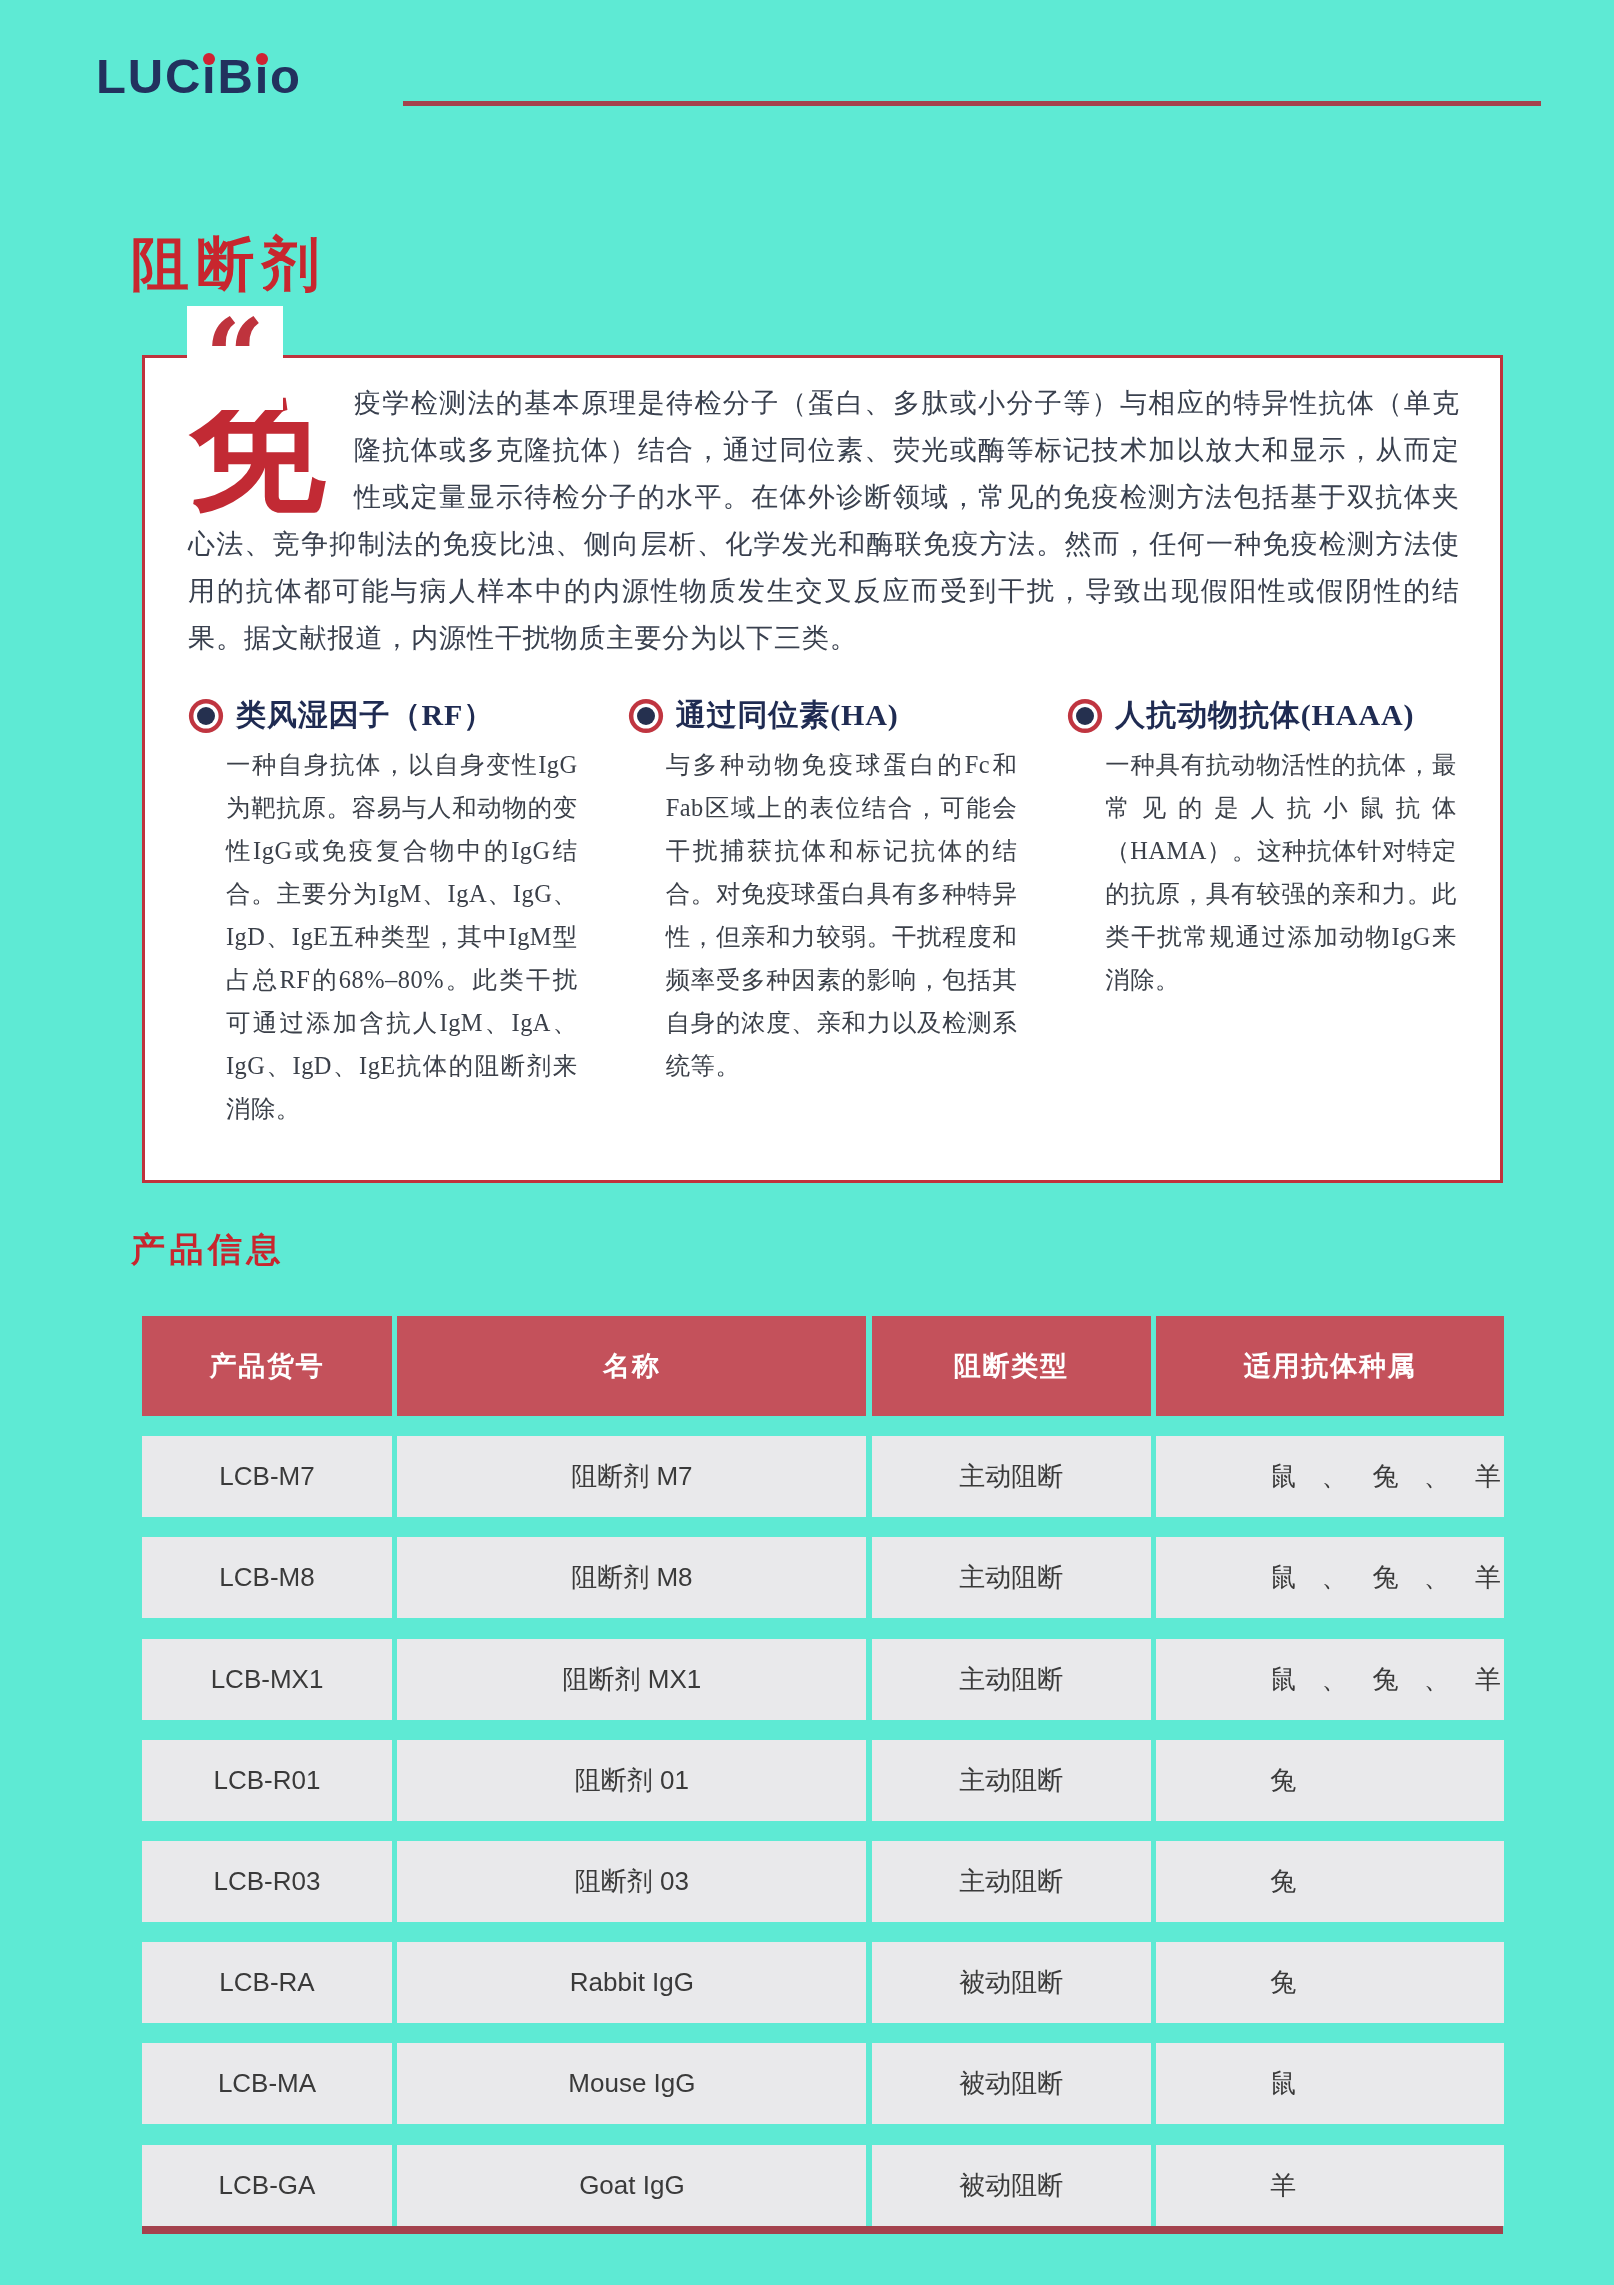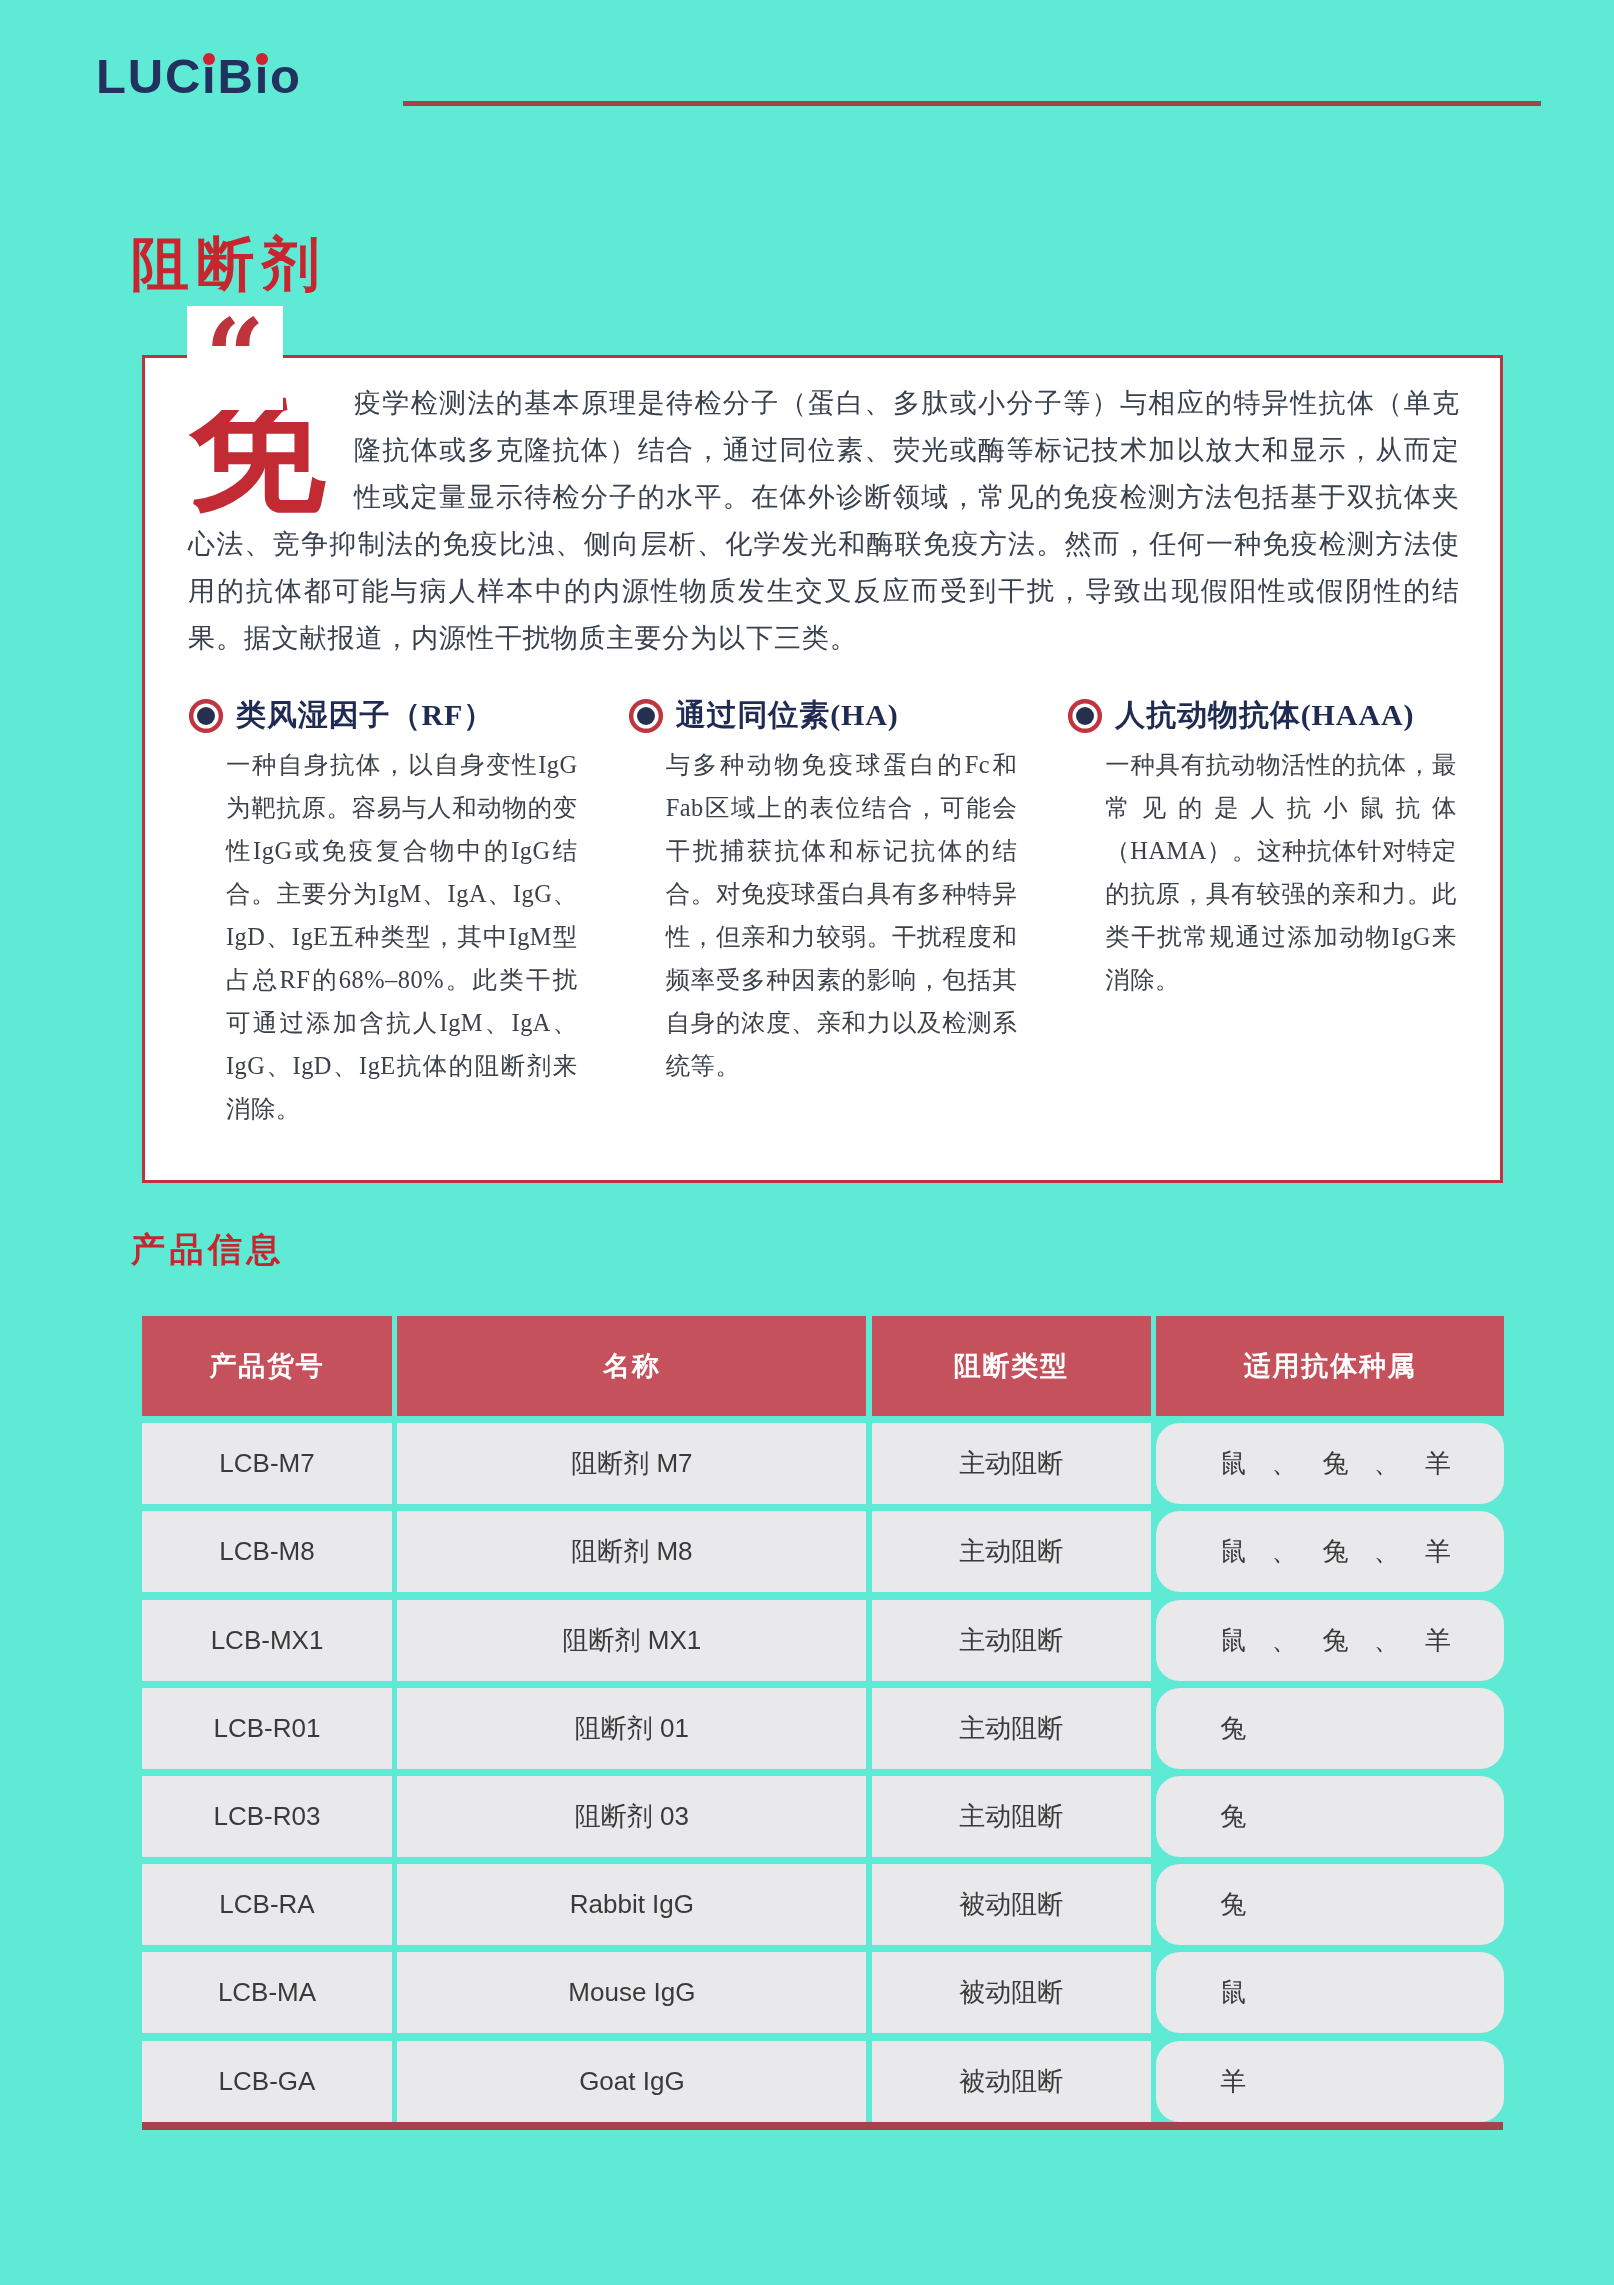--- a/index.html
+++ b/index.html
@@ -40,22 +40,22 @@
               text-align:justify; letter-spacing:0.5px; padding-left:38px; }
 
   
   .section-title { position:absolute; top:1227px; left:131px; font-size:34px; font-weight:bold;
                    color:#c8262e; letter-spacing:4.5px; }
   .table-wrap { position:absolute; top:1316px; left:142px; width:1361px; }
   .ptable { display:grid; grid-template-columns:250px 469px 279px 348px; gap:7.2px 5.4px; }
   .th { background:#c4515b; color:#ffffff; font-weight:bold; font-size:27px; height:100px;
         display:flex; align-items:center; justify-content:center; letter-spacing:1.8px; }
   .td { background:#e9e9eb; color:#3a3a3a; font-size:26px; height:81px;
-        display:flex; align-items:center; justify-content:center; }
-  .td.c4 { justify-content:flex-start; padding-left:64px; word-spacing:18px;border-radius:24px; }
+        display:flex; align-items:center; justify-content:center;margin-top:13px; }
+  .td.c4 { justify-content:flex-start; padding-left:114px; word-spacing:18px; }
   .table-bottom-rule { height:8.1px; background:#a4424d; }
 </style>
 </head>
 <body>
 
 <div class="page">
 
   <div class="logo">
     <span>LUCiBio</span>
     <span class="idot idot1"></span>

